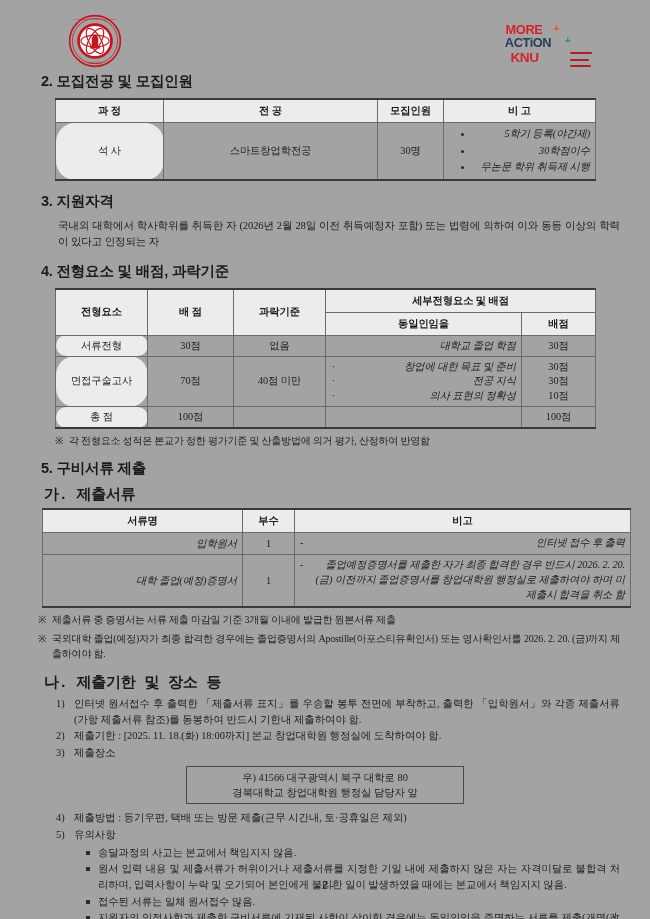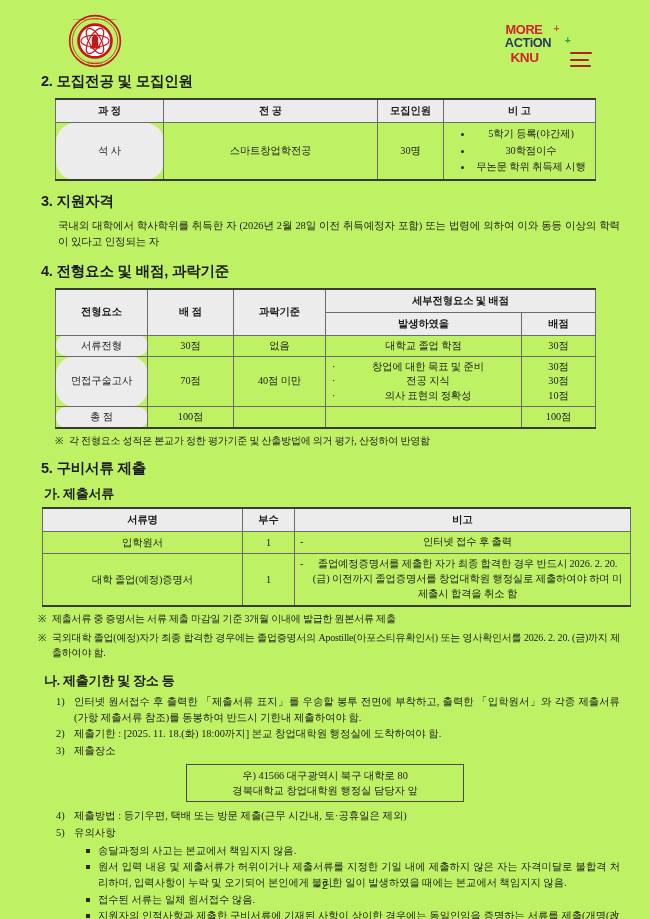--- a/index.html
+++ b/index.html
@@ -9,21 +9,21 @@
   }
   body {
     font-family: "Liberation Serif", "DejaVu Serif", serif;
     color: #1a1a1a;
   }
   .page {
     position: relative;
     width: 650px;
     height: 919px;
     margin: 0 auto;
-    background: #bef264;
+    background: #a3a3a3;
     overflow: hidden;
     box-sizing: border-box;
     padding: 0 30px;
   }
 
   
   .header-row {
     position: relative;
     height: 72px;
   }
@@ -64,22 +64,22 @@
   
   h2.section {
     font-family: "Liberation Sans", "DejaVu Sans", sans-serif;
     font-size: 14.5px;
     font-weight: bold;
     margin: 0 0 7px 11px;
     padding: 0;
     letter-spacing: -0.2px;
   }
   h3.subsection {
-    font-family: Liberation Serif, serif;
-    font-size: 13px;
+    font-family: Liberation Mono, monospace;
+    font-size: 15px;
     font-weight: bold;
     margin: 0 0 4px 14px;
     letter-spacing: -0.2px;
   }
   .sec-block { margin-bottom: 11px; }
   .body-text {
     font-size: 10.5px;
     line-height: 1.55;
     margin: 0 0 0 28px;
     text-align: justify;
@@ -103,21 +103,21 @@
   }
   table.doc thead th {
     background: #ececec;
     text-align: center;
     font-weight: bold;
     padding: 4px 4px;
   }
   table.doc .outer-top { border-top: 2px solid #3a3a3a; }
   table.doc .outer-bottom { border-bottom: 2px solid #3a3a3a; }
   .c { text-align: center; }
-  .l { text-align: center; }
+  .l { text-align: right; font-style: italic; }
   .shade { background: #ececec; border-radius: 19px; }
 
   ul.bullets {
     margin: 0;
     padding: 0 0 0 12px;
     list-style: none;
   }
   ul.bullets li {
     position: relative;
     padding-left: 11px;
@@ -342,21 +342,21 @@
           <col style="width:74px">
       </colgroup>
       <thead>
         <tr>
           <th class="outer-top" rowspan="2">전형요소</th>
           <th class="outer-top" rowspan="2">배  점</th>
           <th class="outer-top" rowspan="2">과락기준</th>
           <th class="outer-top" colspan="2">세부전형요소 및 배점</th>
         </tr>
         <tr>
-          <th>발생하였을</th>
+          <th>동일인임을</th>
           <th>배점</th>
         </tr>
       </thead>
       <tbody>
         <tr>
           <td class="c shade">서류전형</td>
           <td class="c">30점</td>
           <td class="c">없음</td>
           <td class="l">대학교 졸업 학점</td>
           <td class="c">30점</td>

